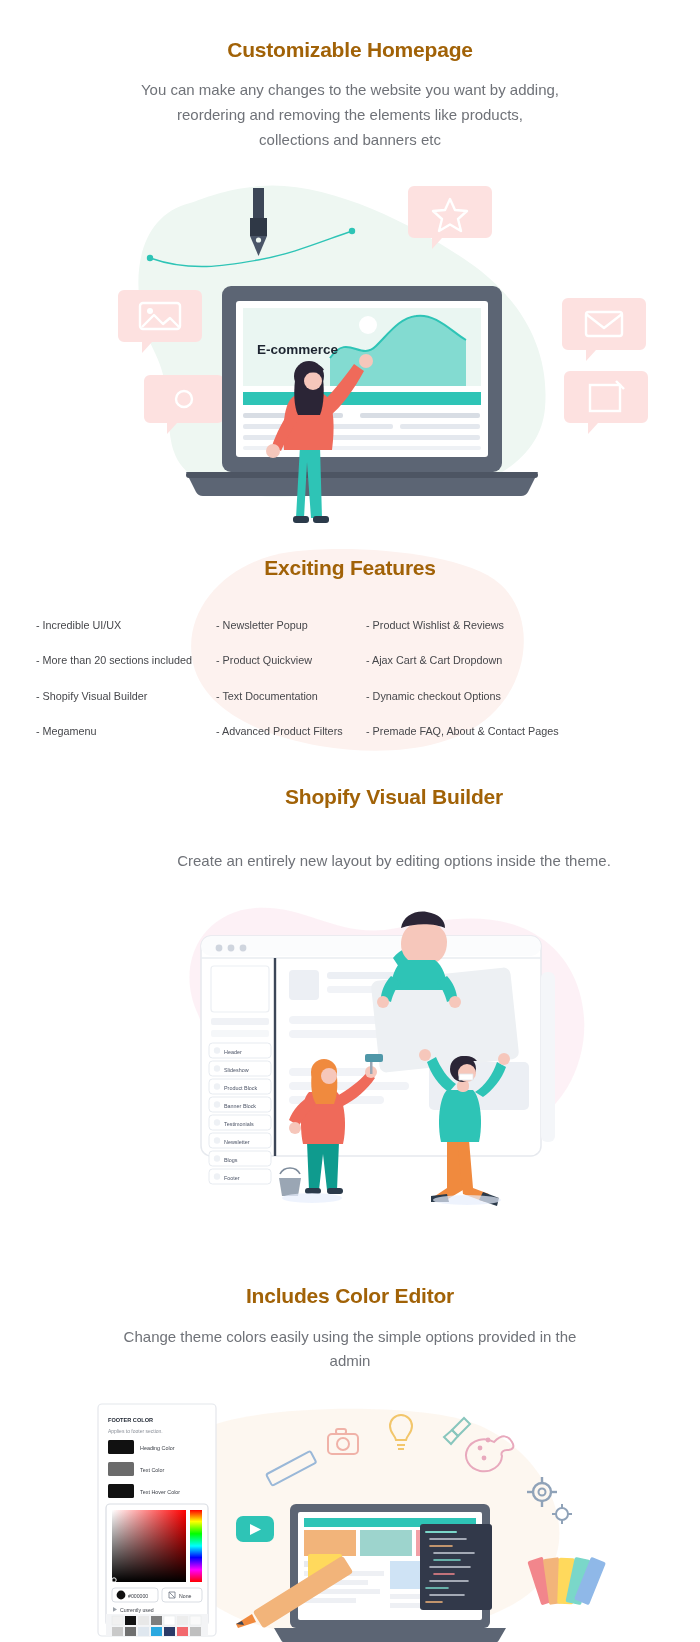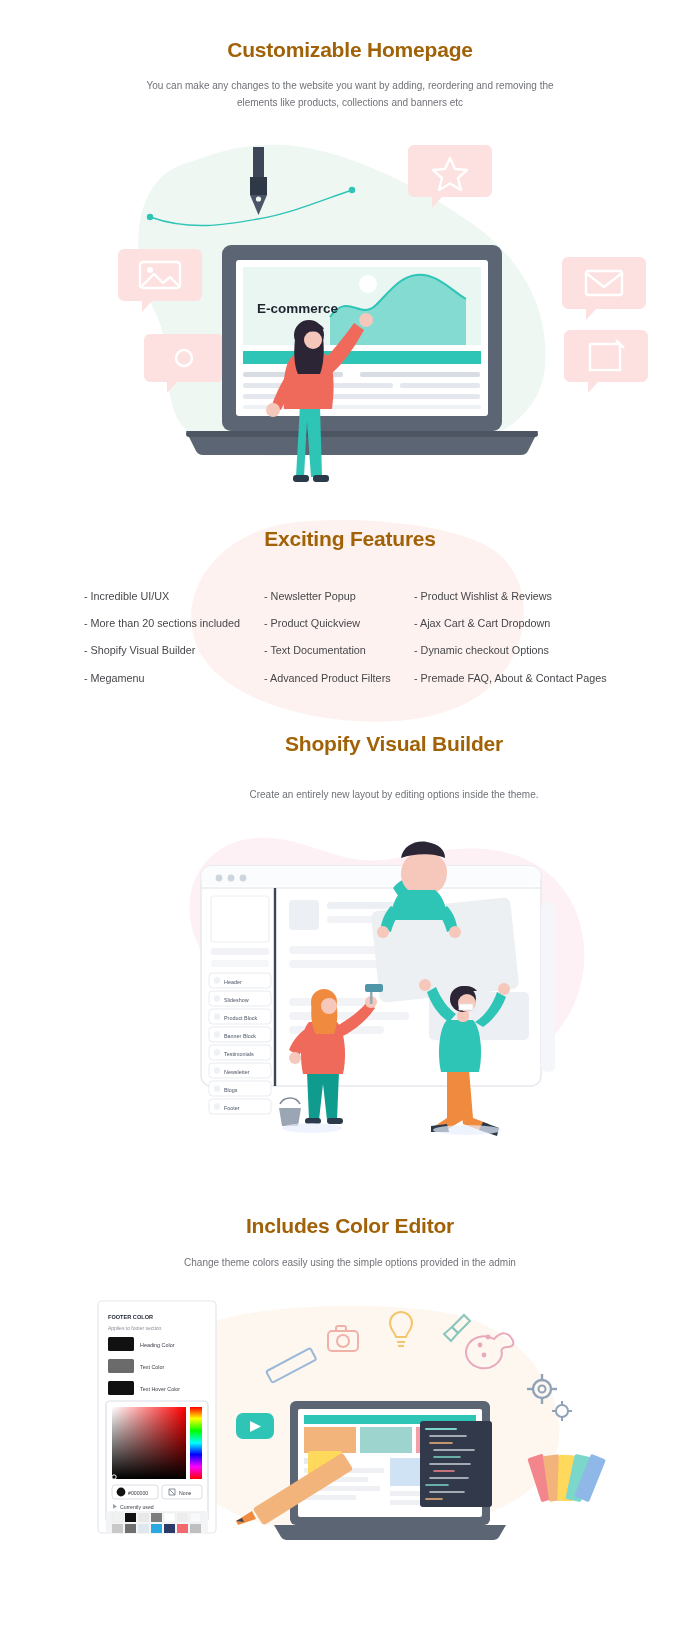--- a/index.html
+++ b/index.html
@@ -15,44 +15,44 @@
 
   h2.title {
     text-align: center;
     font-size: 21px;
     font-weight: 700;
     letter-spacing: -0.2px;
     color: #a16207;
   }
   p.subtitle {
     text-align: center;
-    font-size: 10px;
+    font-size: 15px;
     line-height: 1.65;
     color: #6f7278;
     font-weight: 400;
   }
 
   
   .blob { position: absolute; z-index: 0; pointer-events: none; }
 
   
   #sec-home { padding-top: 38px; }
   #sec-home .subtitle { margin-top: 16px; }
   #illus-home { width: 700px; height: 360px; display: block; margin-top: 16px; position: relative; z-index: 1; }
 
   
   #sec-features { margin-top: 8px; position: relative; }
   #features-blob { position: absolute; left: 170px; top: -10px; z-index: 0; }
-  #sec-features .title { margin-top: 40px; position: relative; z-index: 1; }
+  #sec-features .title { margin-top: 28px; position: relative; z-index: 1; }
   .feature-grid {
     position: relative; z-index: 1;
     display: grid;
     grid-template-columns: 180px 150px 1fr;
-    row-gap: 11px;
-    margin: 37px 0 0 84px;
+    row-gap: 19px;
+    margin: 37px 0 0 36px;
     width: 540px;
   }
   .feature-item {
     font-size: 10.8px;
     color: #46474b;
     line-height: 1.5;
     white-space: nowrap;
   }
 
   

